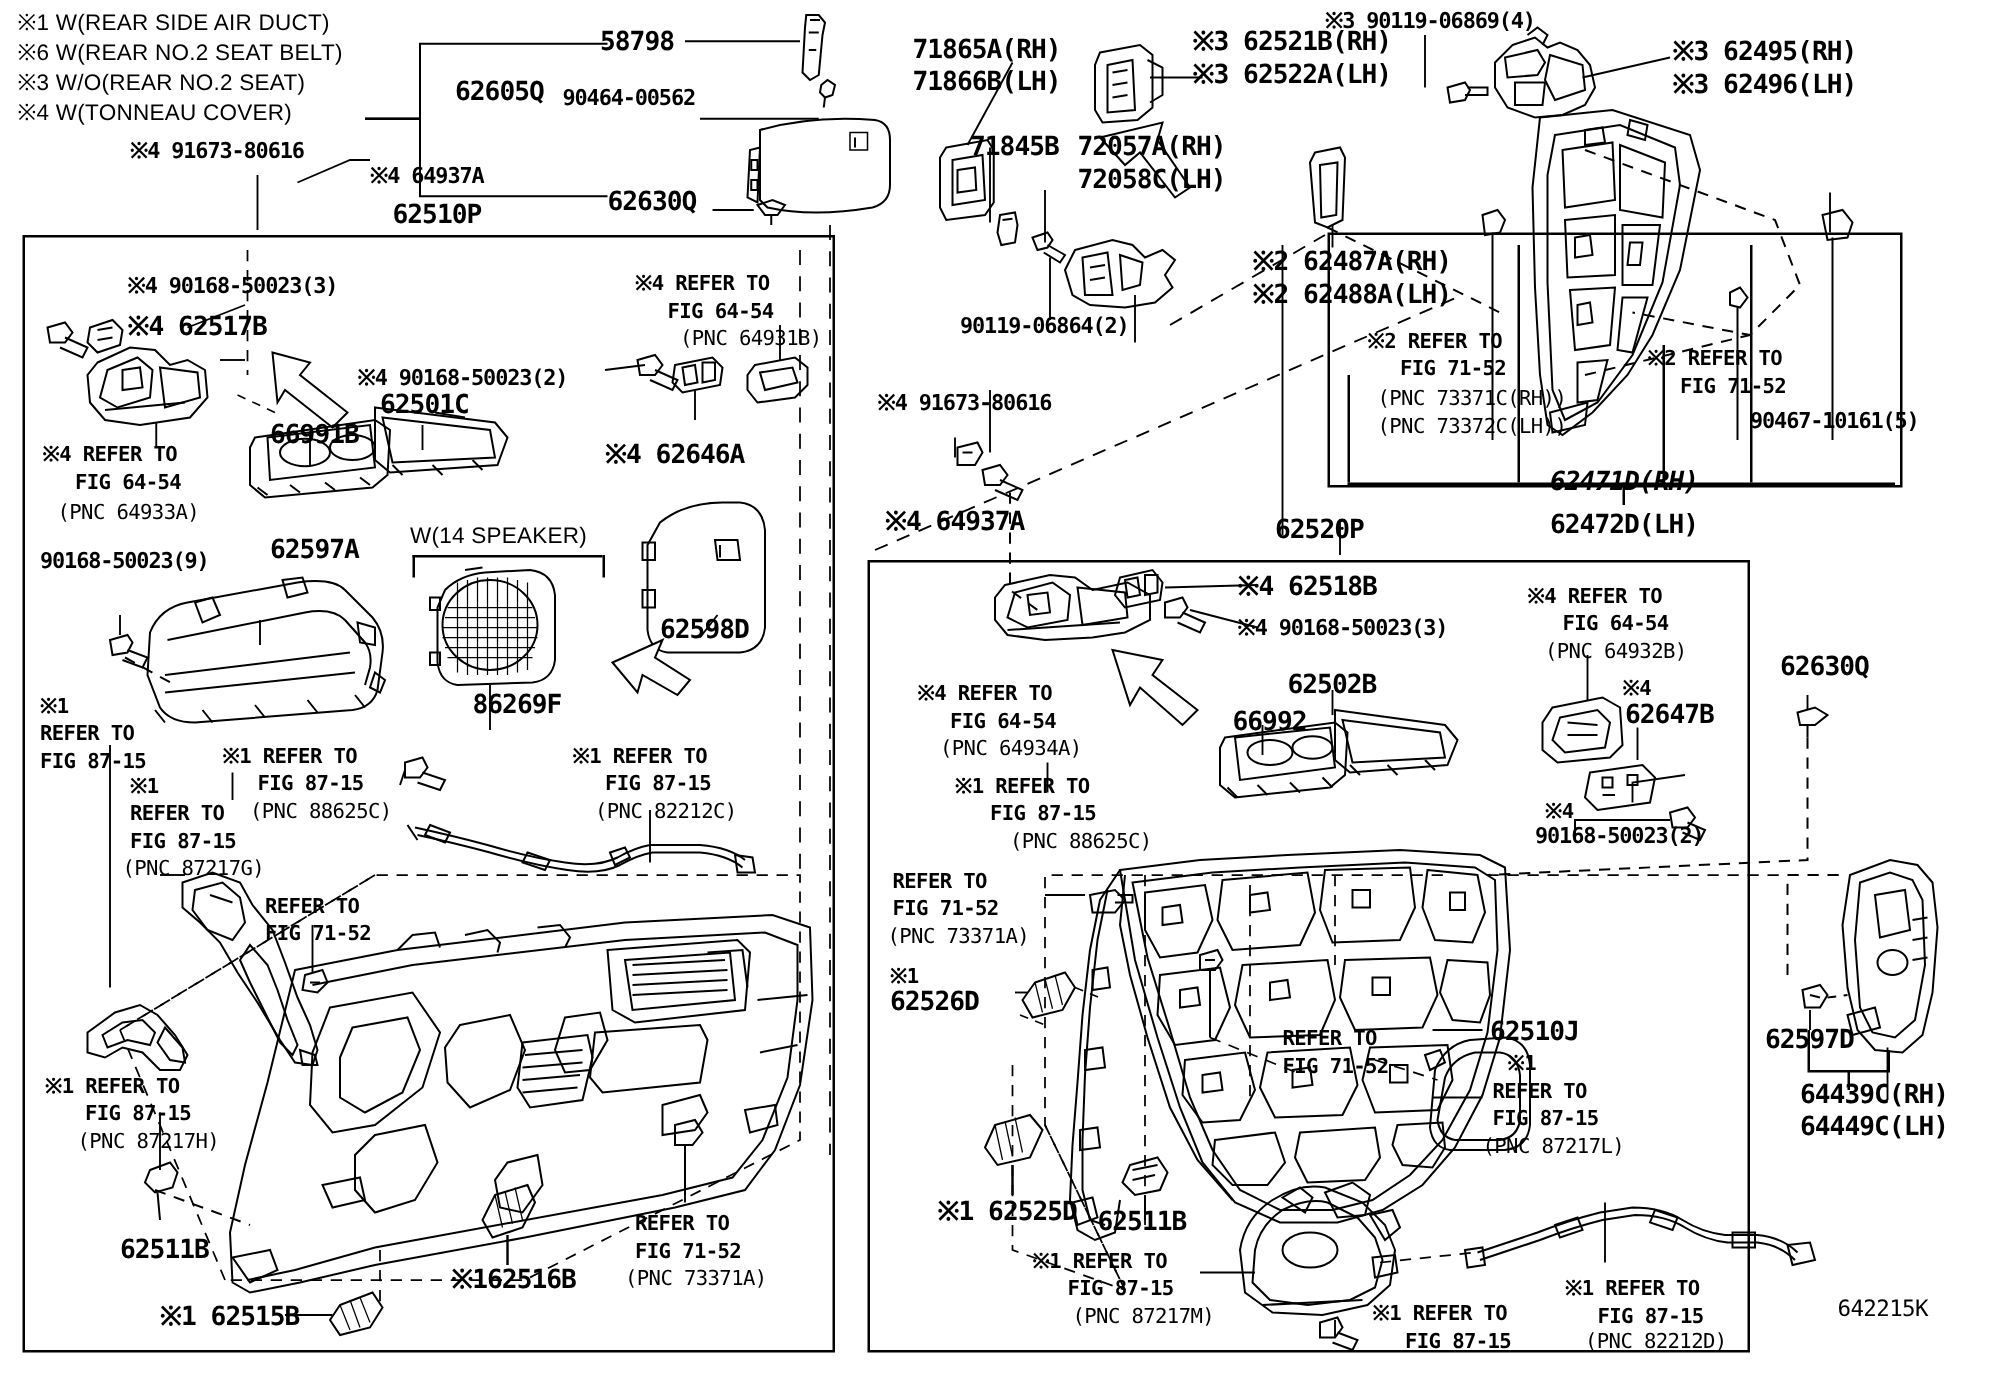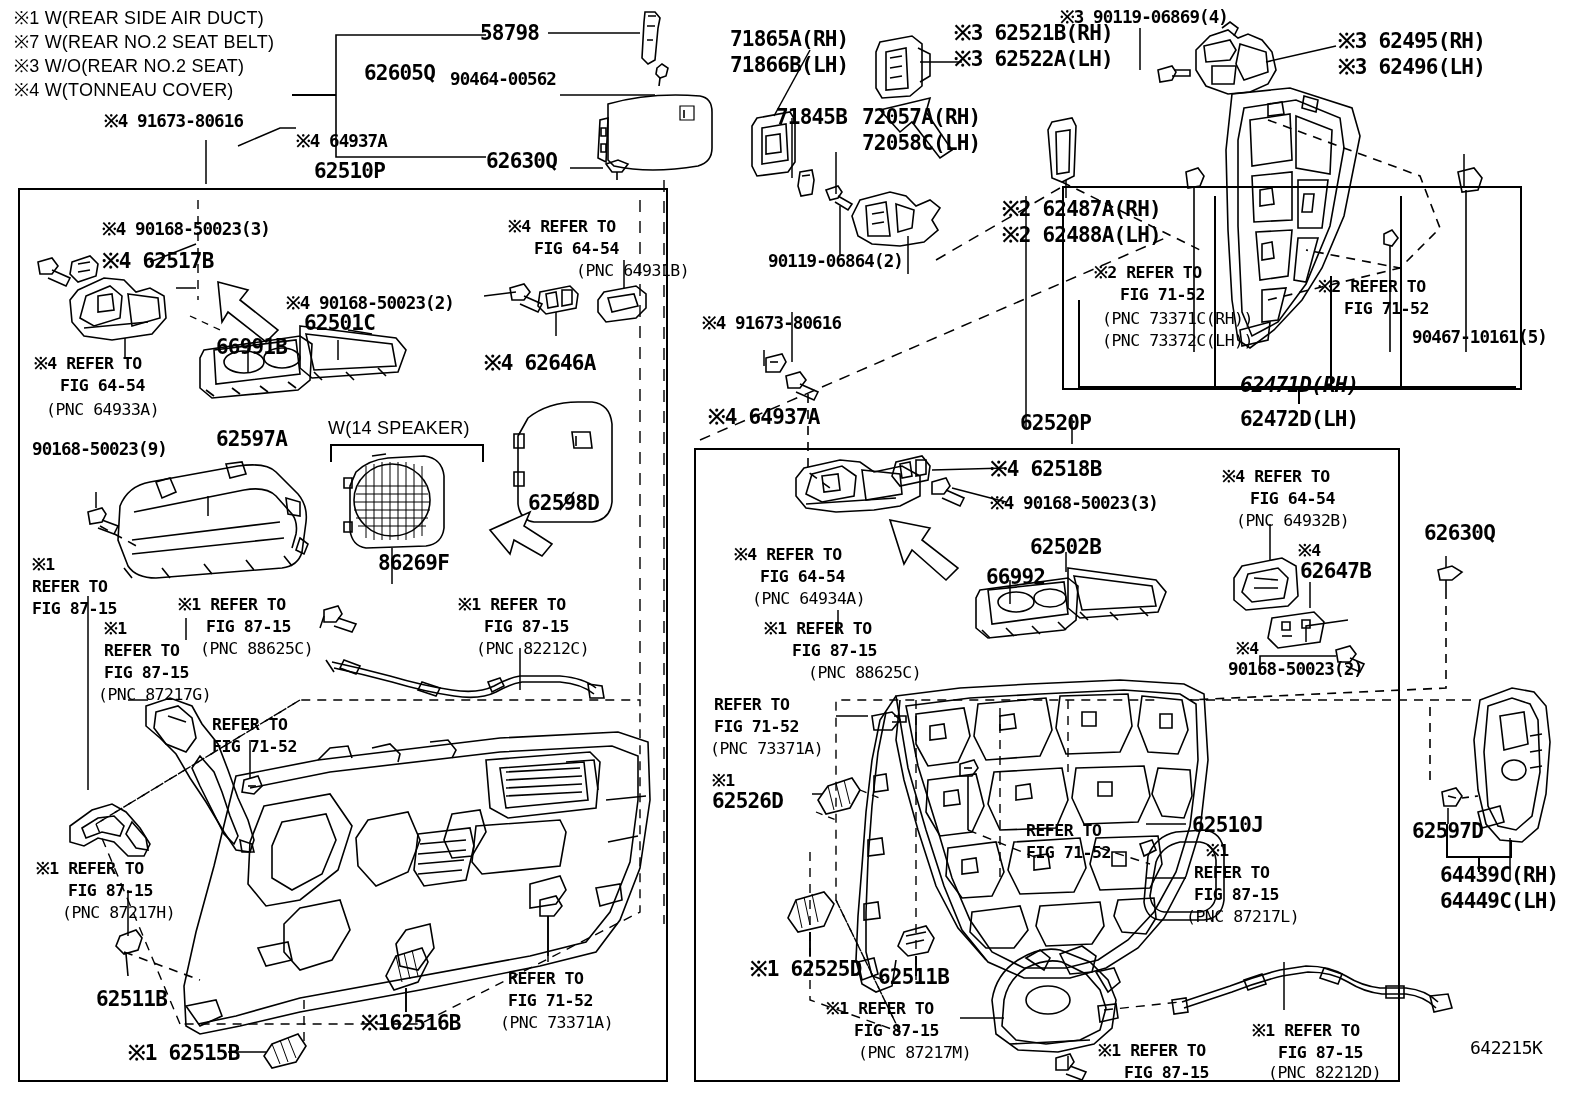--- a/index.html
+++ b/index.html
@@ -487,21 +487,21 @@
   <div class="ln hl" style="left:1446px;top:856px;width:66px;"></div>
   <div class="ln vl" style="left:1446px;top:824px;height:32px;"></div>
   <div class="ln vl" style="left:1510px;top:840px;height:16px;"></div>
   <div class="ln vl" style="left:1478px;top:856px;height:16px;"></div>
 
   <div class="ln hl" style="left:330px;top:444px;width:152px;"></div>
   <div class="ln vl" style="left:330px;top:444px;height:18px;"></div>
   <div class="ln vl" style="left:482px;top:444px;height:18px;"></div>
 
   <div class="lbl legend" style="left:14px;top:8px;">※1 W(REAR SIDE AIR DUCT)</div>
-  <div class="lbl legend" style="left:14px;top:32px;">※7 W(REAR NO.2 SEAT BELT)</div>
+  <div class="lbl legend" style="left:14px;top:32px;">※6 W(REAR NO.2 SEAT BELT)</div>
   <div class="lbl legend" style="left:14px;top:56px;">※3 W/O(REAR NO.2 SEAT)</div>
   <div class="lbl legend" style="left:14px;top:80px;">※4 W(TONNEAU COVER)</div>
 
   <div class="lbl num" style="left:104px;top:112px;">※4 91673-80616</div>
   <div class="lbl num" style="left:296px;top:132px;">※4 64937A</div>
   <div class="lbl pnb" style="left:314px;top:160px;">62510P</div>
 
   <div class="lbl pnb" style="left:364px;top:62px;">62605Q</div>
   <div class="lbl pnb" style="left:480px;top:22px;">58798</div>
   <div class="lbl num" style="left:450px;top:70px;">90464-00562</div>
@@ -519,37 +519,37 @@
   <div class="lbl pnb" style="left:1338px;top:30px;">※3 62495(RH)</div>
   <div class="lbl pnb" style="left:1338px;top:56px;">※3 62496(LH)</div>
   <div class="lbl pnb" style="left:1002px;top:198px;">※2 62487A(RH)</div>
   <div class="lbl pnb" style="left:1002px;top:224px;">※2 62488A(LH)</div>
   <div class="lbl ref" style="left:1094px;top:264px;">※2 REFER TO</div>
   <div class="lbl ref" style="left:1120px;top:286px;">FIG 71-52</div>
   <div class="lbl pnc" style="left:1102px;top:310px;">(PNC 73371C(RH))</div>
   <div class="lbl pnc" style="left:1102px;top:332px;">(PNC 73372C(LH))</div>
   <div class="lbl ref" style="left:1318px;top:278px;">※2 REFER TO</div>
   <div class="lbl ref" style="left:1344px;top:300px;">FIG 71-52</div>
-  <div class="lbl num" style="left:1400px;top:328px;margin-left:12px;">90467-10161(5)</div>
+  <div class="lbl num" style="left:1400px;top:328px;">90467-10161(5)</div>
   <div class="lbl pnb" style="left:1240px;top:374px;font-style:italic;">62471D(RH)</div>
   <div class="lbl pnb" style="left:1240px;top:408px;">62472D(LH)</div>
 
   <div class="lbl num" style="left:102px;top:220px;">※4 90168-50023(3)</div>
   <div class="lbl pnb" style="left:102px;top:250px;">※4 62517B</div>
   <div class="lbl ref" style="left:34px;top:355px;">※4 REFER TO</div>
   <div class="lbl ref" style="left:60px;top:377px;">FIG 64-54</div>
   <div class="lbl pnc" style="left:46px;top:401px;">(PNC 64933A)</div>
   <div class="lbl num" style="left:32px;top:440px;">90168-50023(9)</div>
   <div class="lbl pnb" style="left:216px;top:336px;">66991B</div>
   <div class="lbl pnb" style="left:216px;top:428px;">62597A</div>
   <div class="lbl num" style="left:286px;top:278px;margin-top:16px;">※4 90168-50023(2)</div>
   <div class="lbl pnb" style="left:304px;top:312px;">62501C</div>
   <div class="lbl ref" style="left:508px;top:218px;">※4 REFER TO</div>
   <div class="lbl ref" style="left:534px;top:240px;">FIG 64-54</div>
-  <div class="lbl pnc" style="left:544px;top:262px;margin-left:32px;">(PNC 64931B)</div>
+  <div class="lbl pnc" style="left:544px;top:262px;">(PNC 64931B)</div>
   <div class="lbl pnb" style="left:484px;top:352px;">※4 62646A</div>
   <div class="lbl sp" style="left:328px;top:418px;">W(14 SPEAKER)</div>
 
   <div class="lbl pnb" style="left:378px;top:552px;">86269F</div>
   <div class="lbl pnb" style="left:528px;top:492px;">62598D</div>
 
   <div class="lbl ref" style="left:32px;top:556px;">※1</div>
   <div class="lbl ref" style="left:32px;top:578px;">REFER TO</div>
   <div class="lbl ref" style="left:32px;top:600px;">FIG 87-15</div>
   <div class="lbl ref" style="left:104px;top:620px;">※1</div>

